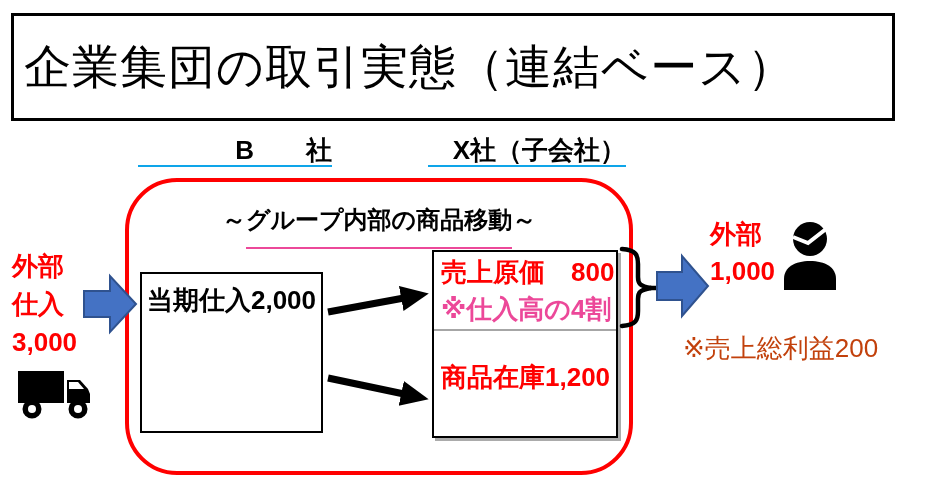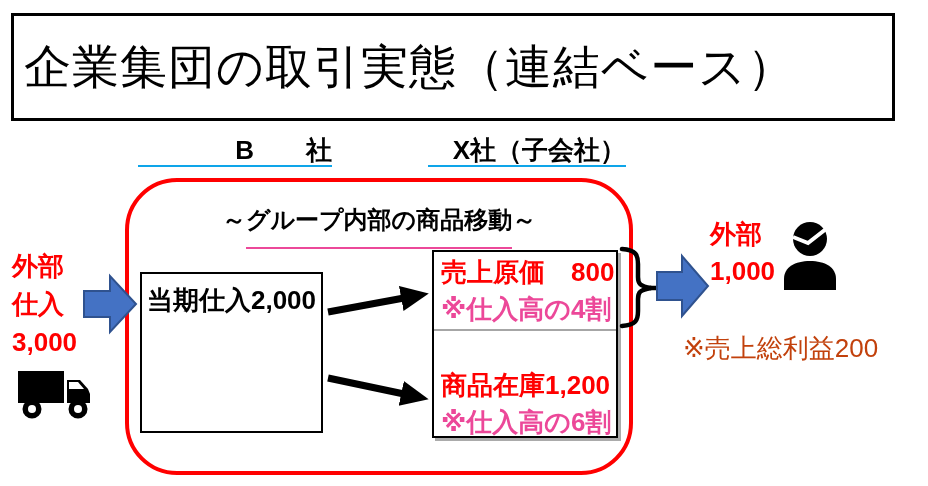--- a/index.html
+++ b/index.html
@@ -48,21 +48,21 @@
   .xco-box{
     position:absolute;left:432px;top:250px;width:186px;height:188px;
     border:2px solid #000;box-sizing:border-box;background:#fff;z-index:2;
     box-shadow:3px 3px 0 #ababab;
   }
   .xco-section{padding:2px 0 0 7px;}
   .xco-section .ln{font-size:26px;font-weight:700;line-height:37px;white-space:nowrap;}
   .txt-red{color:#FF0000;}
   .txt-blue{color:#ec4899;}
   .xco-divider{height:0;border-top:2px solid #a6a6a6;margin-top:1px;}
-  .sec-inventory{padding-top:36px;}
+  .sec-inventory{padding-top:28px;}
   
   .ext-purchase{
     position:absolute;left:12px;top:247px;width:100px;z-index:2;
     font-size:26px;font-weight:700;color:#FF0000;line-height:38px;white-space:nowrap;
   }
   
   .ext-sales{
     position:absolute;left:710px;top:216px;width:90px;z-index:2;
     font-size:26px;font-weight:700;color:#FF0000;line-height:37px;white-space:nowrap;
   }
@@ -97,21 +97,20 @@
   </div>
 
   <div class="xco-box">
     <div class="xco-section sec-cogs">
       <div class="ln txt-red">売上原価　800</div>
       <div class="ln txt-blue">※仕入高の4割</div>
     </div>
     <div class="xco-divider"></div>
     <div class="xco-section sec-inventory">
       <div class="ln txt-red">商品在庫1,200</div>
-      <div class="ln txt-blue">※仕入高の6割</div>
     </div>
   </div>
 
   <div class="ext-purchase">
     <div>外部</div>
     <div>仕入</div>
     <div>3,000</div>
   </div>
 
   <svg class="icon-svg truck-pos" width="84" height="54" viewBox="0 0 84 54">

